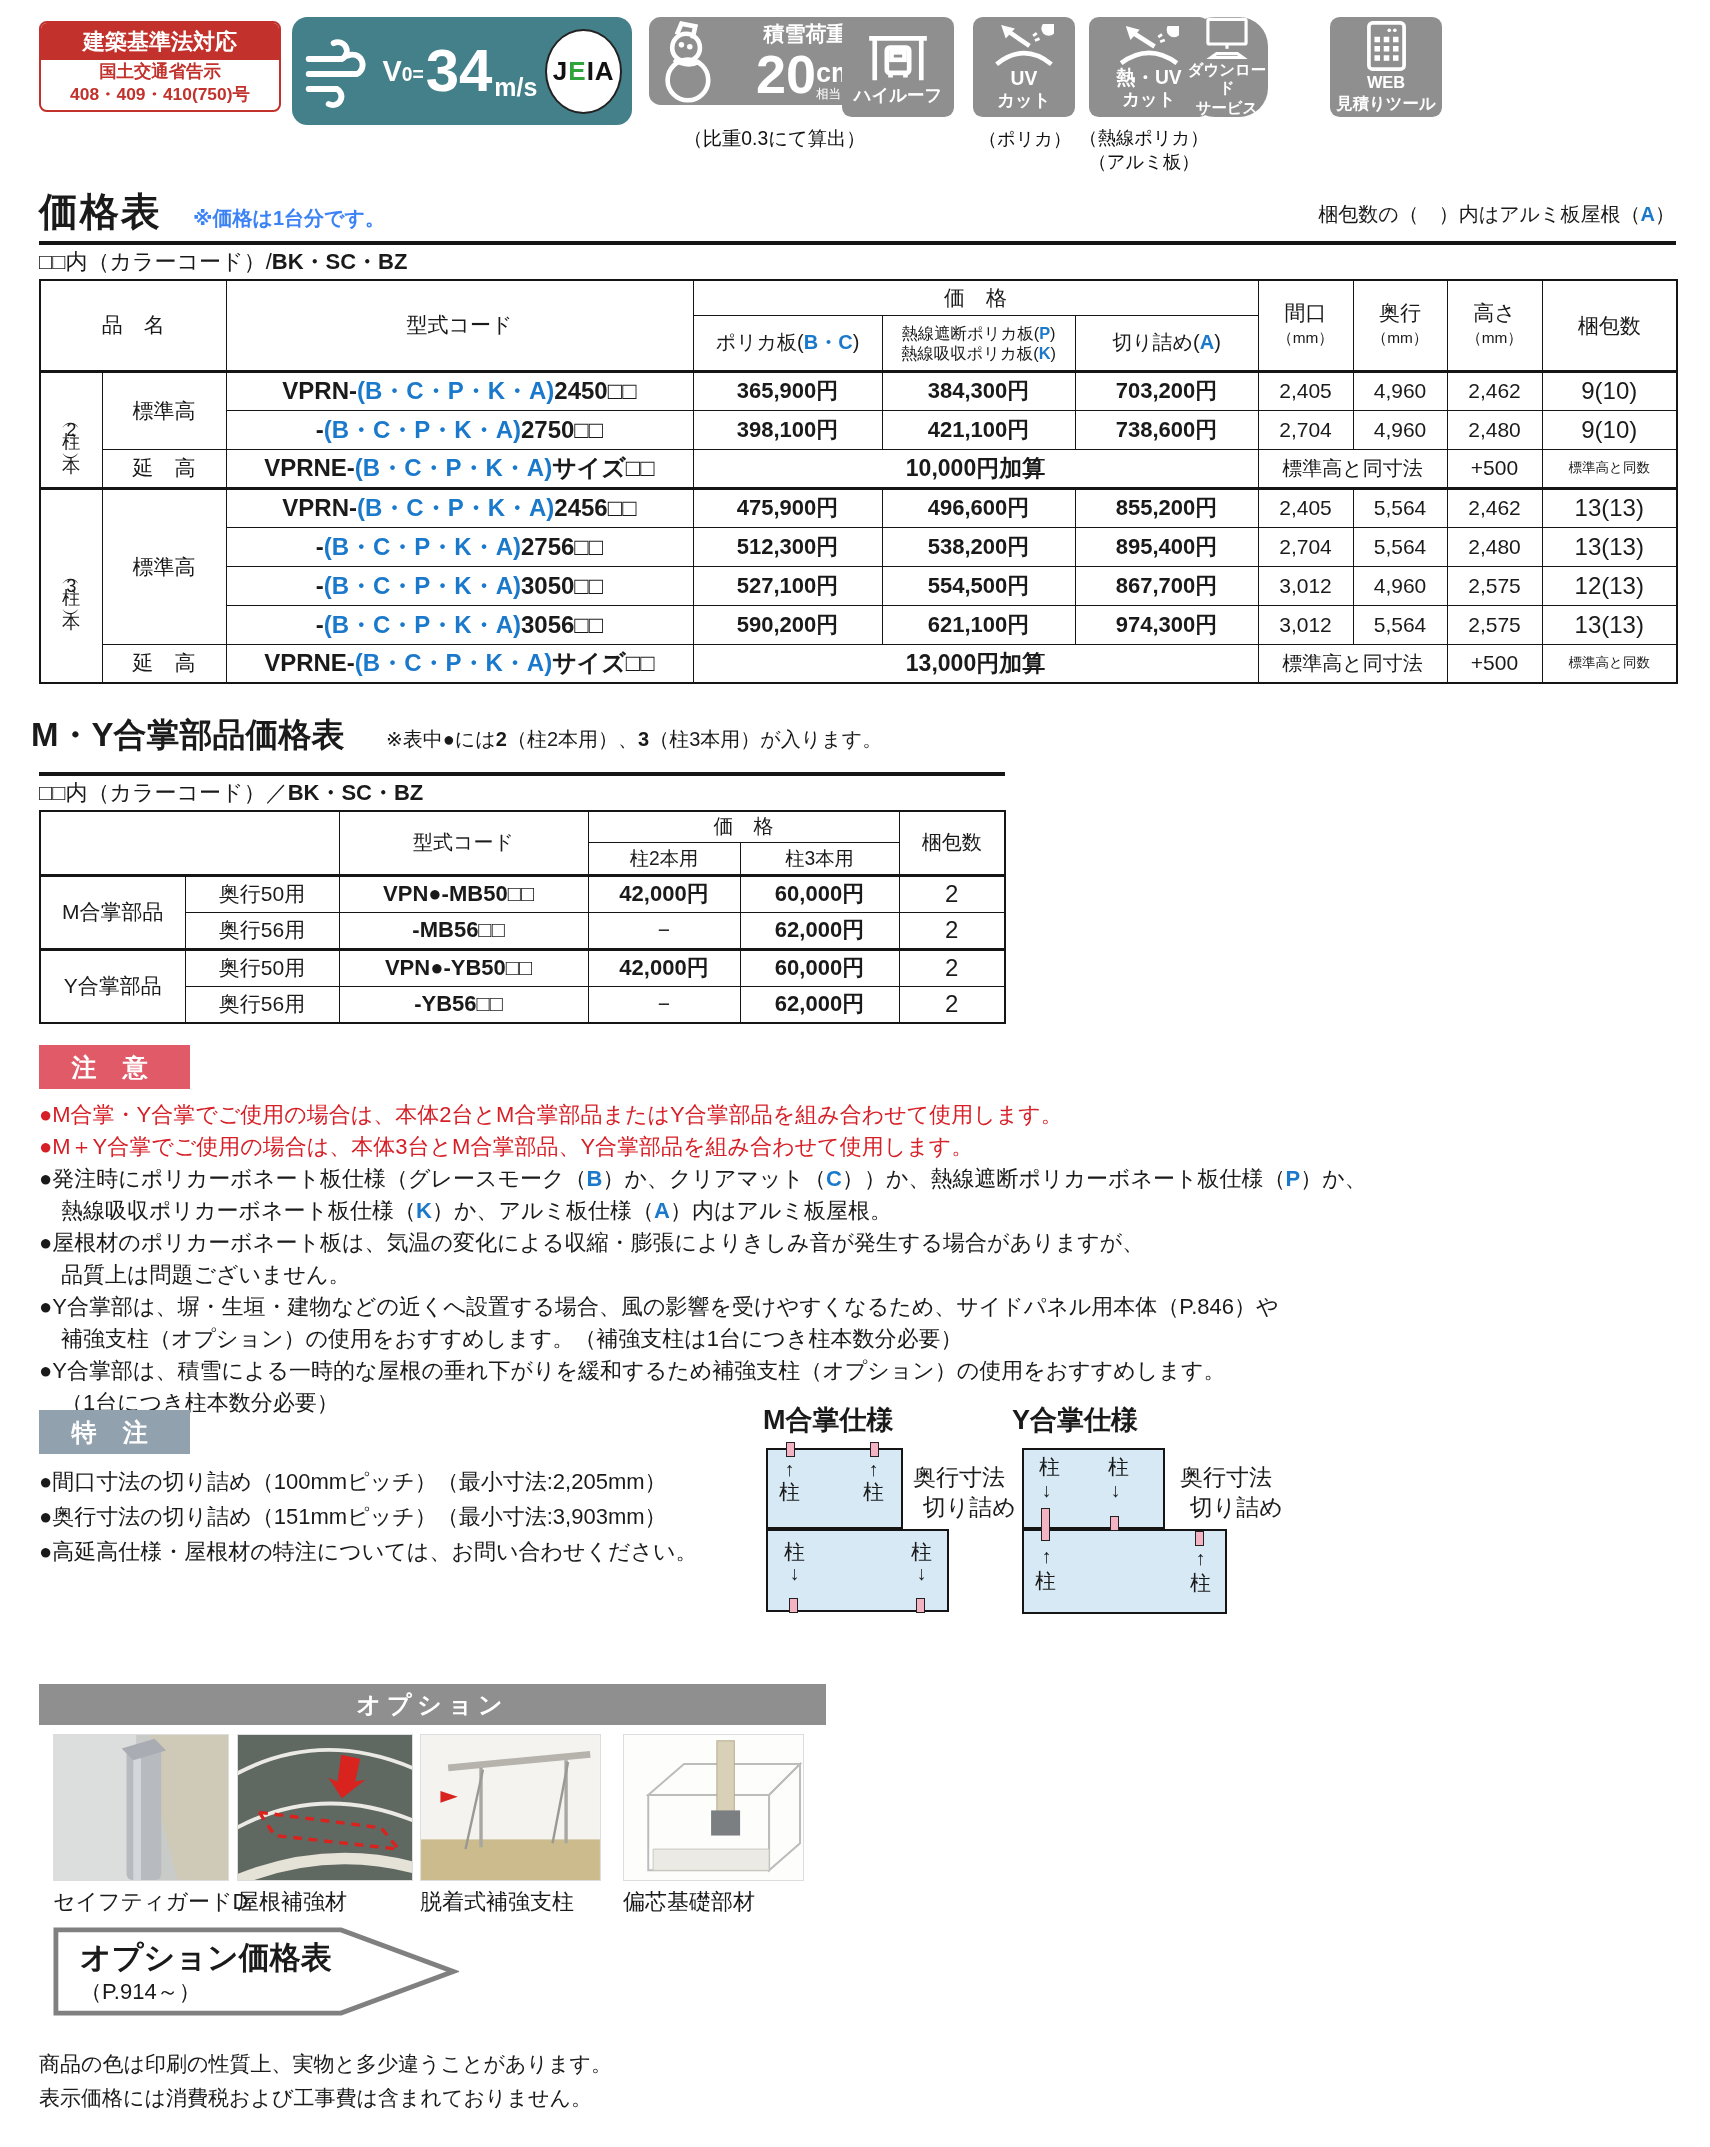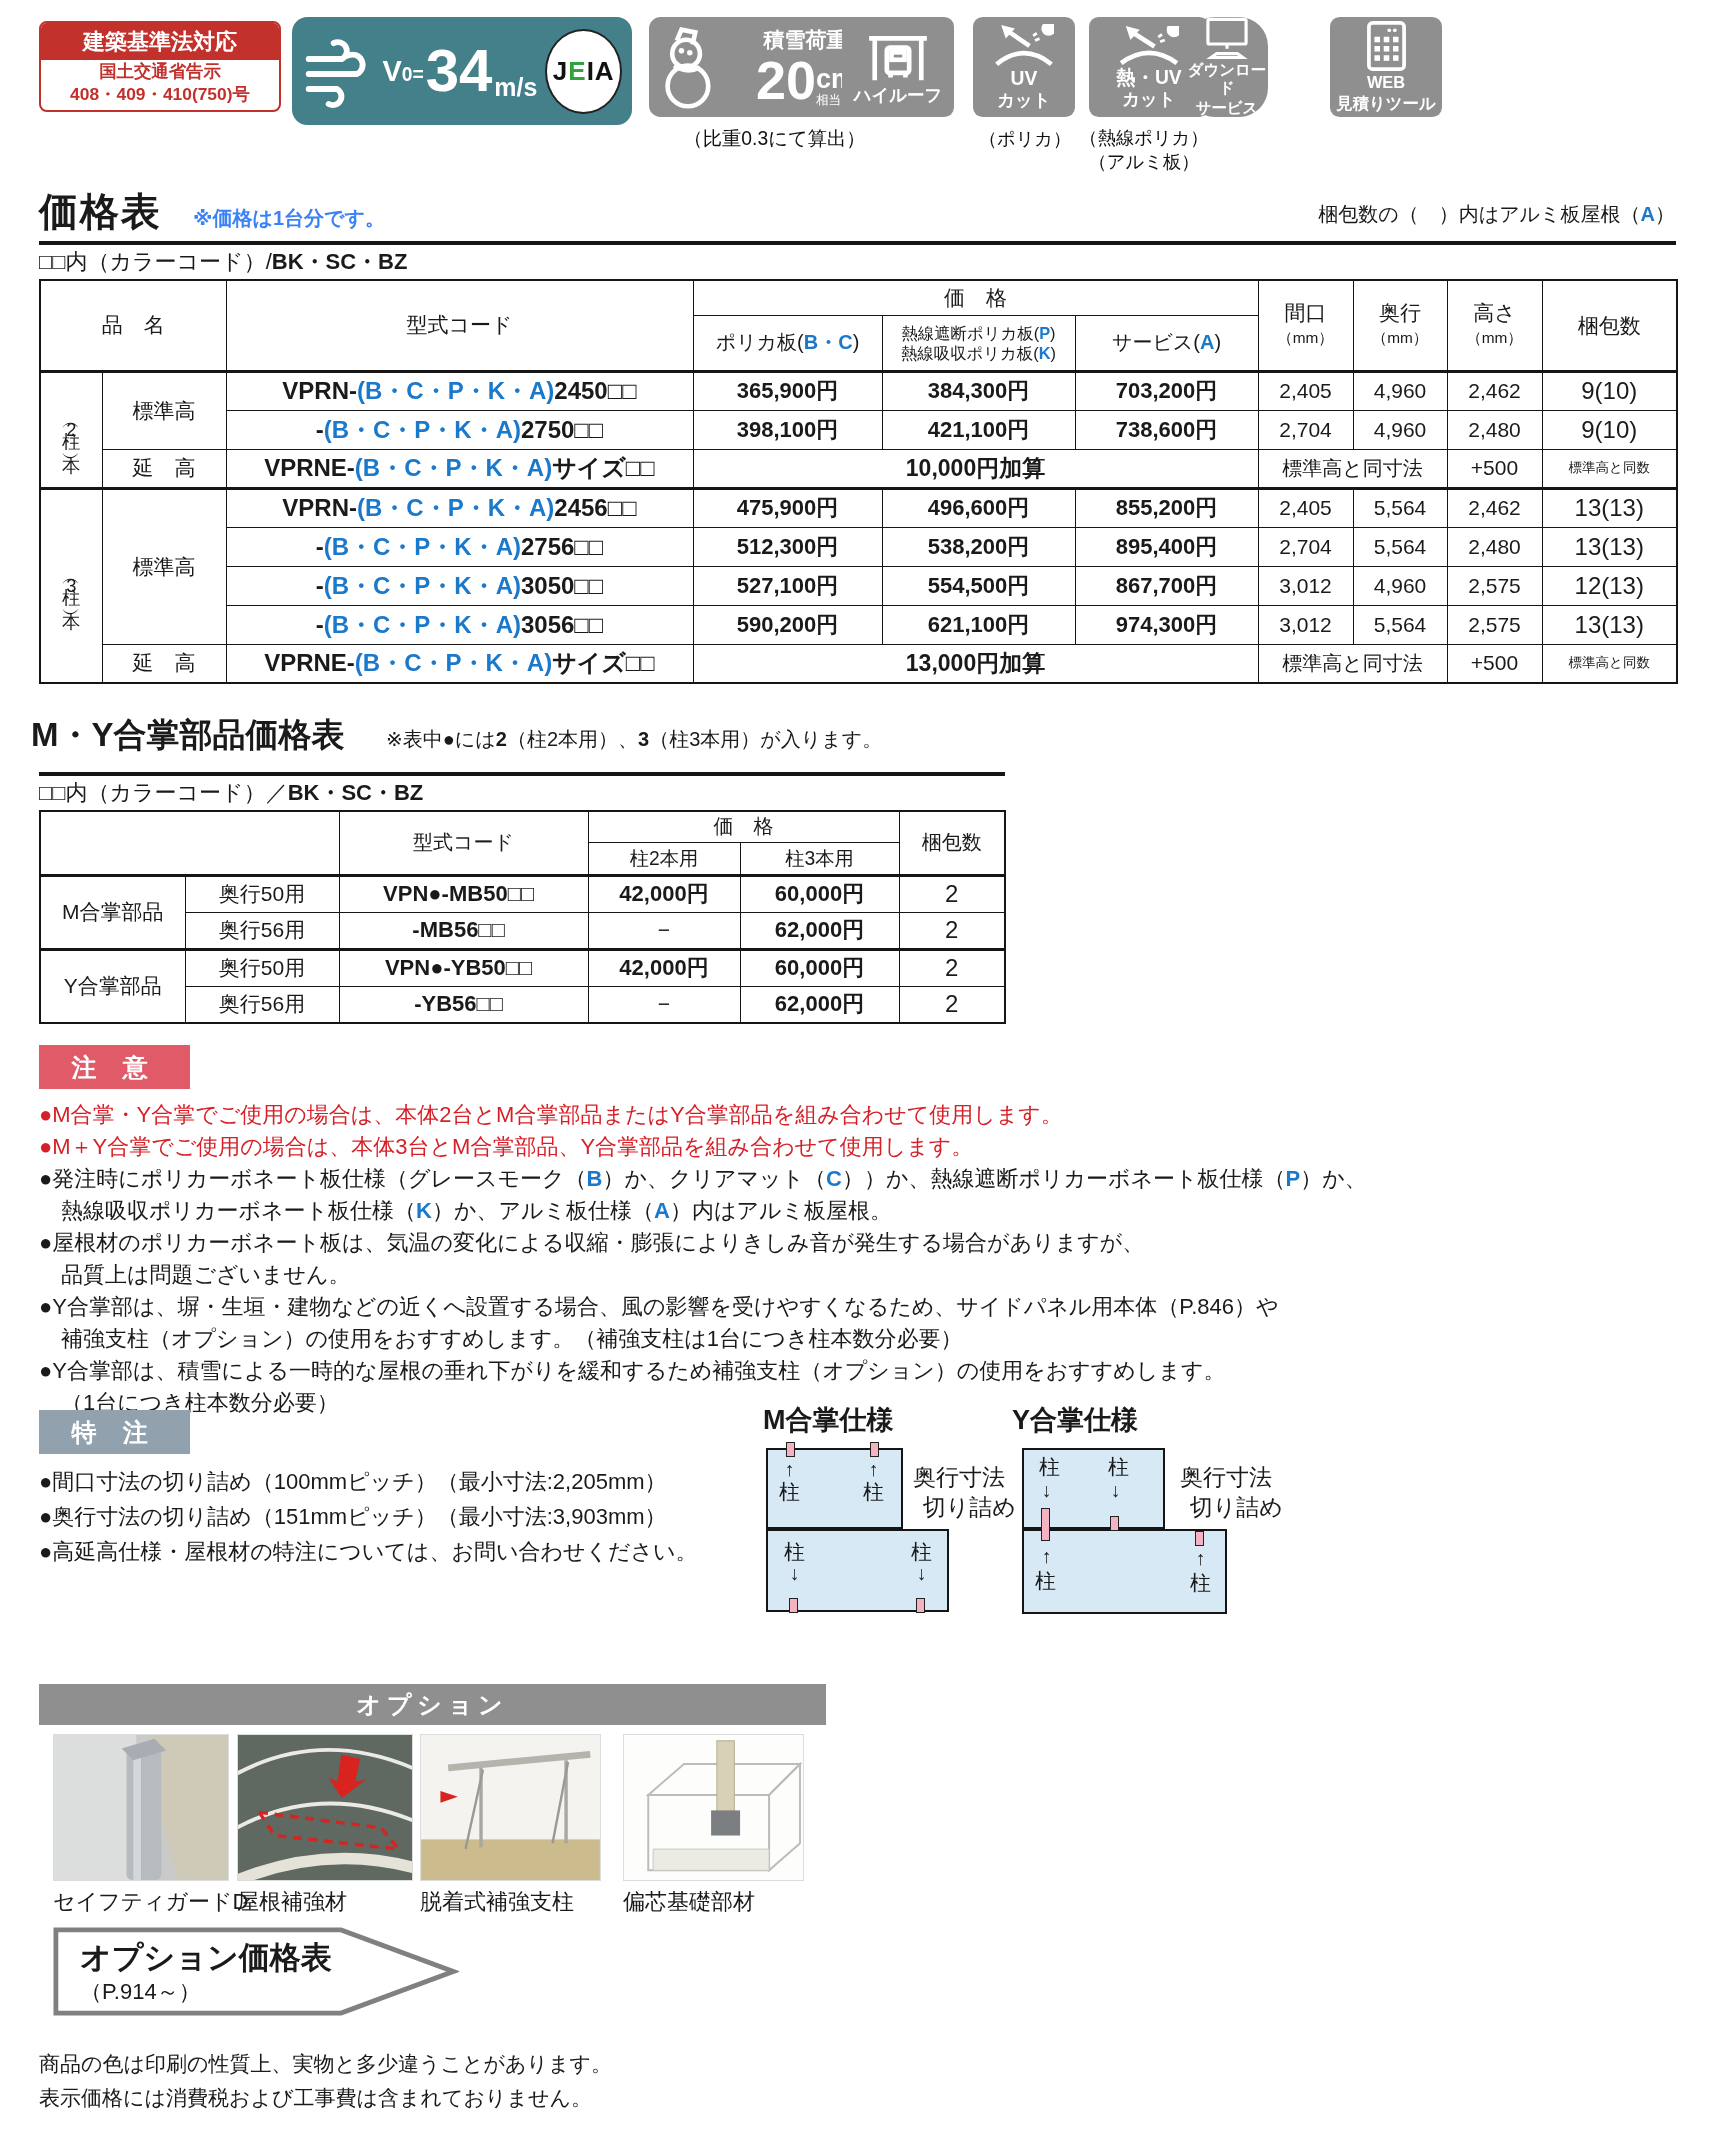--- a/index.html
+++ b/index.html
@@ -17,21 +17,21 @@
   .badge-red{left:39px;top:21px;width:238px;height:87px;border:2.9px solid #c2312b;border-radius:7.7px;overflow:hidden;background:#fff;}
   .badge-red .bar{background:#c2312b;color:#fff;font-weight:bold;font-size:22px;text-align:center;line-height:37px;height:37px;}
   .badge-red .ln{color:#c2312b;font-size:17.4px;text-align:center;line-height:23px;font-weight:bold;}
   .gray-badge{background:#8f8f8f;border-radius:9.7px;color:#fff;text-align:center;}
   .badge-wind{left:292px;top:17.4px;width:340px;height:108px;background:#44808a;border-radius:15.4px;display:flex;align-items:center;padding:0 9.7px;box-sizing:border-box;color:#fff;}
   .badge-wind .v{font-size:29px;font-weight:bold;margin:0 1.9px 0 5.8px;}
   .badge-wind .v small{font-size:19.3px;}
   .badge-wind .big{font-size:60px;font-weight:bold;line-height:54px;}
   .badge-wind .ms{font-size:25px;font-weight:bold;margin:33px 7.7px 0 1.9px;}
   .jeia{width:81px;height:81px;border-radius:50%;background:#fff;border:2.9px solid #222;color:#111;display:flex;align-items:center;justify-content:center;font-weight:bold;font-size:26px;letter-spacing:1px;}
-  .badge-snow{left:649px;top:17.4px;width:253px;height:100px;border-radius:11.6px;display:flex;align-items:center;padding:0 7.7px;box-sizing:border-box;}
+  .badge-snow{left:649px;top:17.4px;width:253px;height:88px;border-radius:11.6px;display:flex;align-items:center;padding:0 7.7px;box-sizing:border-box;}
   .badge-snow .col{flex:1;}
   .badge-snow .t{font-size:21px;font-weight:bold;line-height:25px;}
   .badge-snow .row{display:flex;justify-content:center;align-items:flex-start;}
   .badge-snow .n{font-size:54px;font-weight:bold;line-height:56px;}
   .badge-snow .u{font-size:27px;font-weight:bold;line-height:29px;margin-top:13.5px;}
   .badge-snow .s{font-size:12.6px;line-height:12.6px;}
   .sq-badge{width:112px;height:100px;border-radius:9.7px;display:flex;flex-direction:column;align-items:center;justify-content:center;gap:1.9px;}
   .sq-badge .l1{font-size:19.3px;font-weight:bold;line-height:21px;}
   .sq-badge .l2{font-size:17.4px;font-weight:bold;line-height:19.3px;}
   .badge-cap{font-size:19.3px;color:#111;text-align:center;line-height:25px;}
@@ -277,21 +277,21 @@
             <div class="mm">（mm）</div>
           </th>
       <th rowspan="2" class="hdim">梱包数</th>
     </tr>
     <tr class="h2">
       <th><span>ポリカ板(</span><span class="c-blue">B・C</span><span>)</span></th>
       <th class="h2s">
             <div><span>熱線遮断ポリカ板(</span><span class="c-blue">P</span><span>)</span></div>
             <div><span>熱線吸収ポリカ板(</span><span class="c-blue">K</span><span>)</span></div>
           </th>
-      <th><span>サービス(</span><span class="c-blue">A</span><span>)</span></th>
+      <th><span>切り詰め(</span><span class="c-blue">A</span><span>)</span></th>
     </tr>
     <tr class="rowh bt-thick">
       <td rowspan="3">
             <div class="vlabel">（柱2本）</div>
           </td>
       <td rowspan="2" class="sublbl">標準高</td>
       <td class="code"><span>VPRN-</span><span class="c-blue">(B・C・P・K・A)</span><span>2450□□</span></td>
       <td class="price">365,900円</td>
       <td class="price">384,300円</td>
       <td class="price">703,200円</td>

